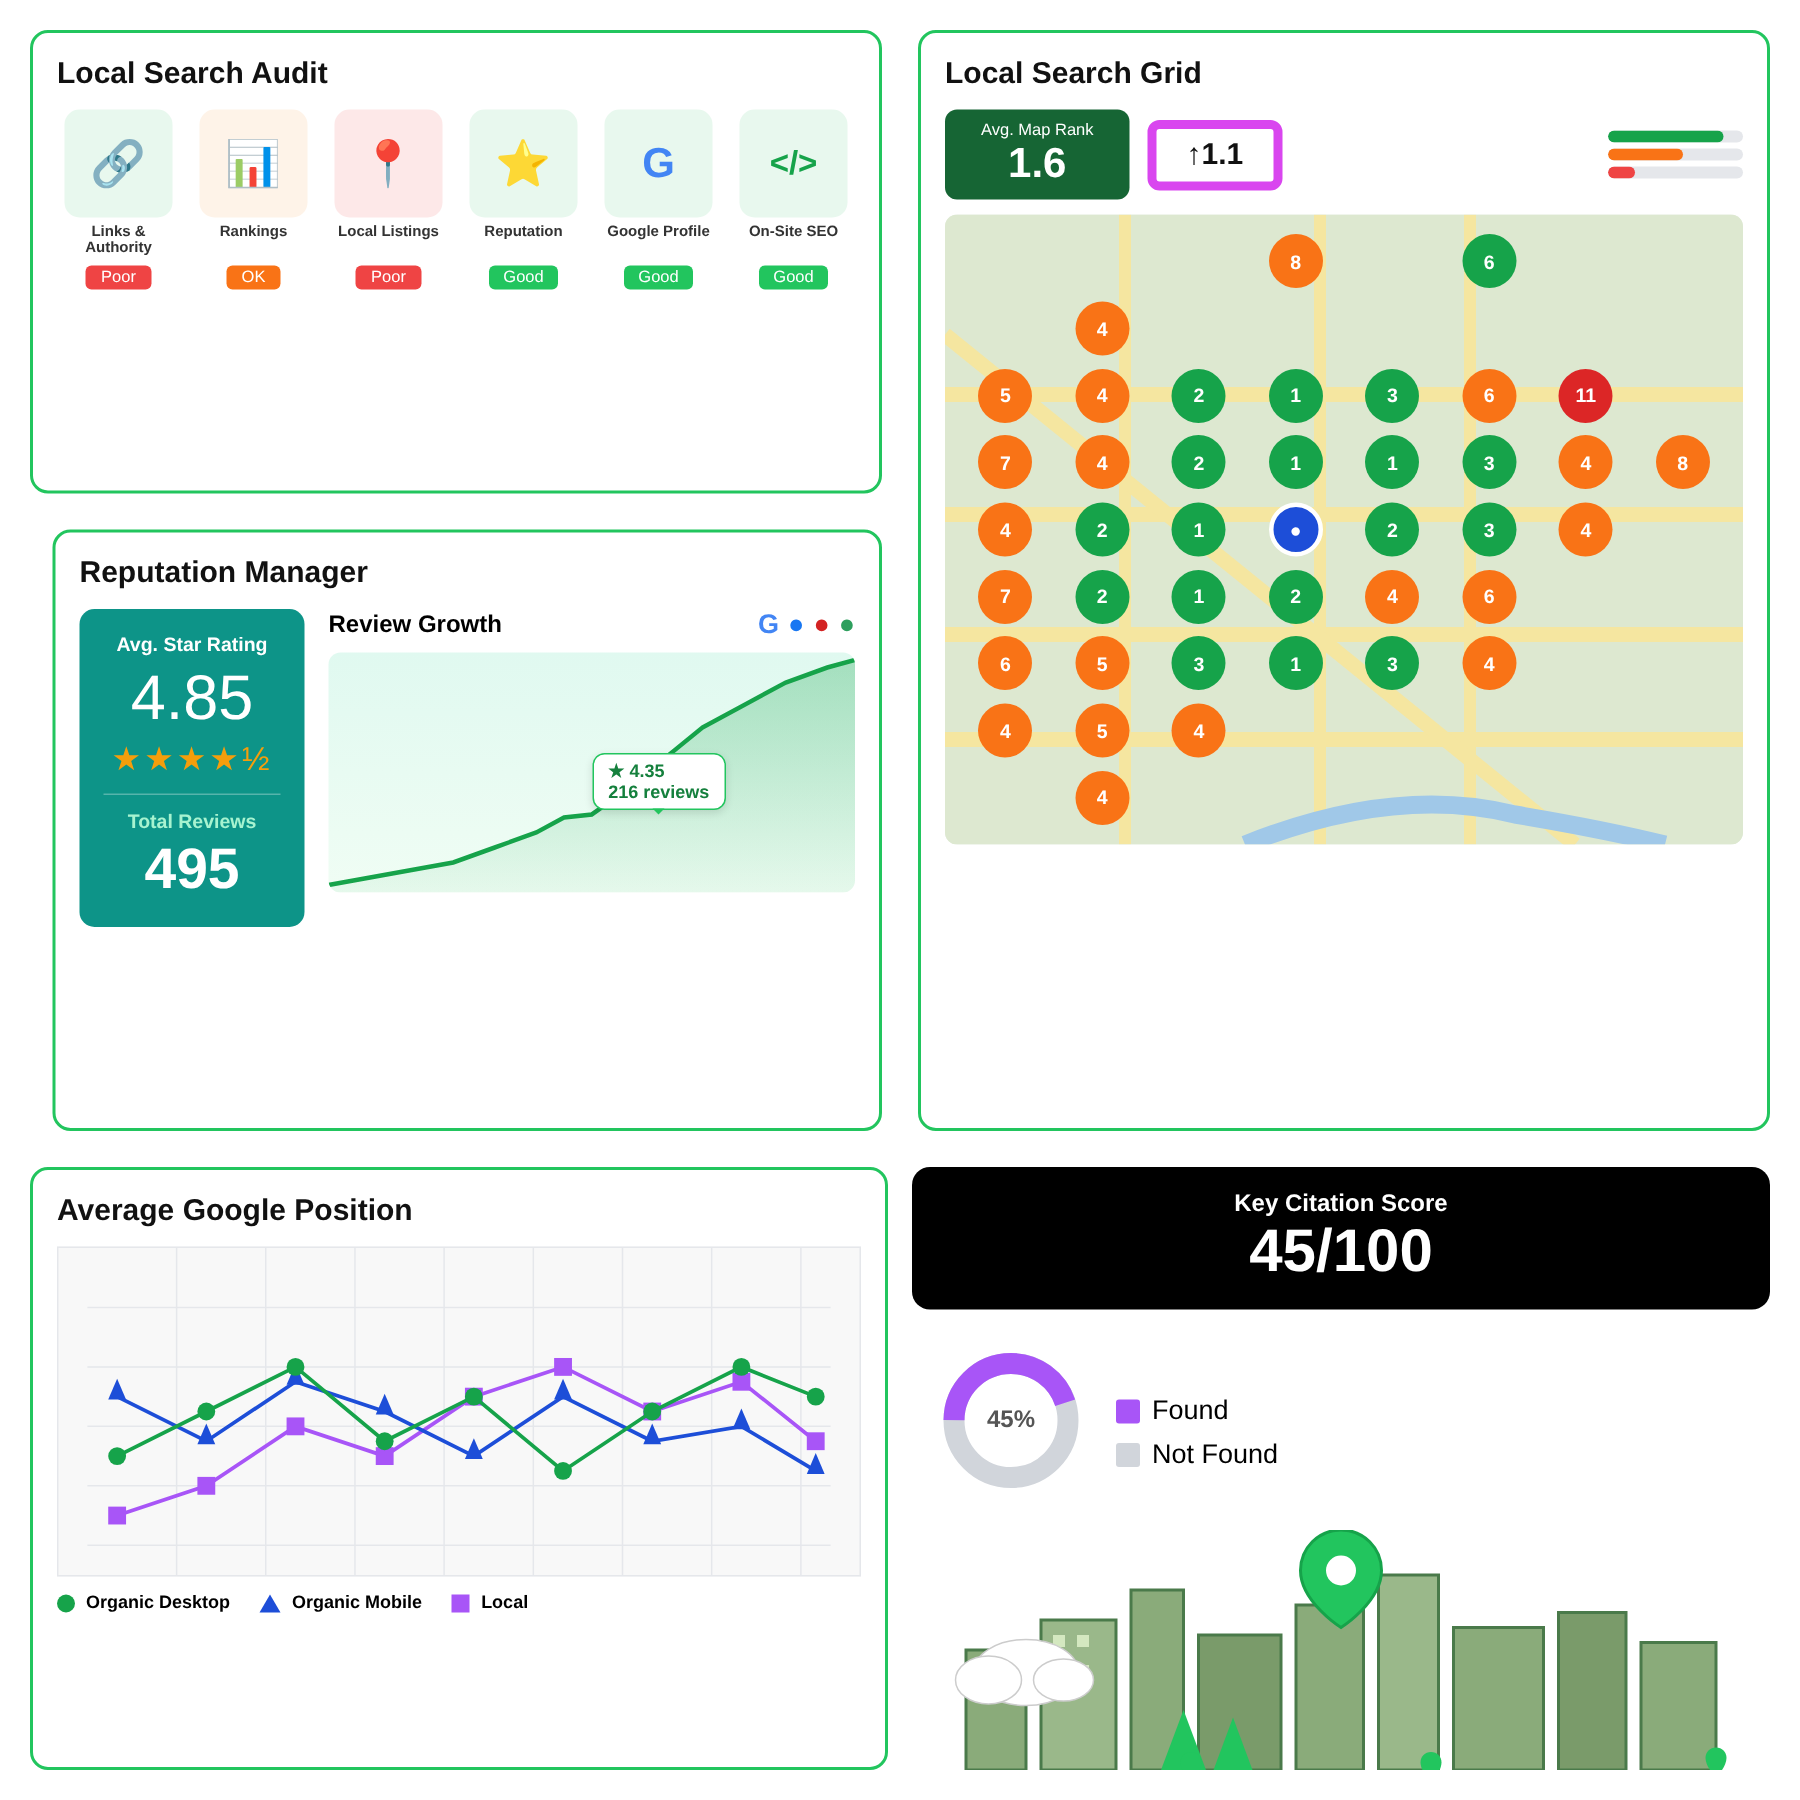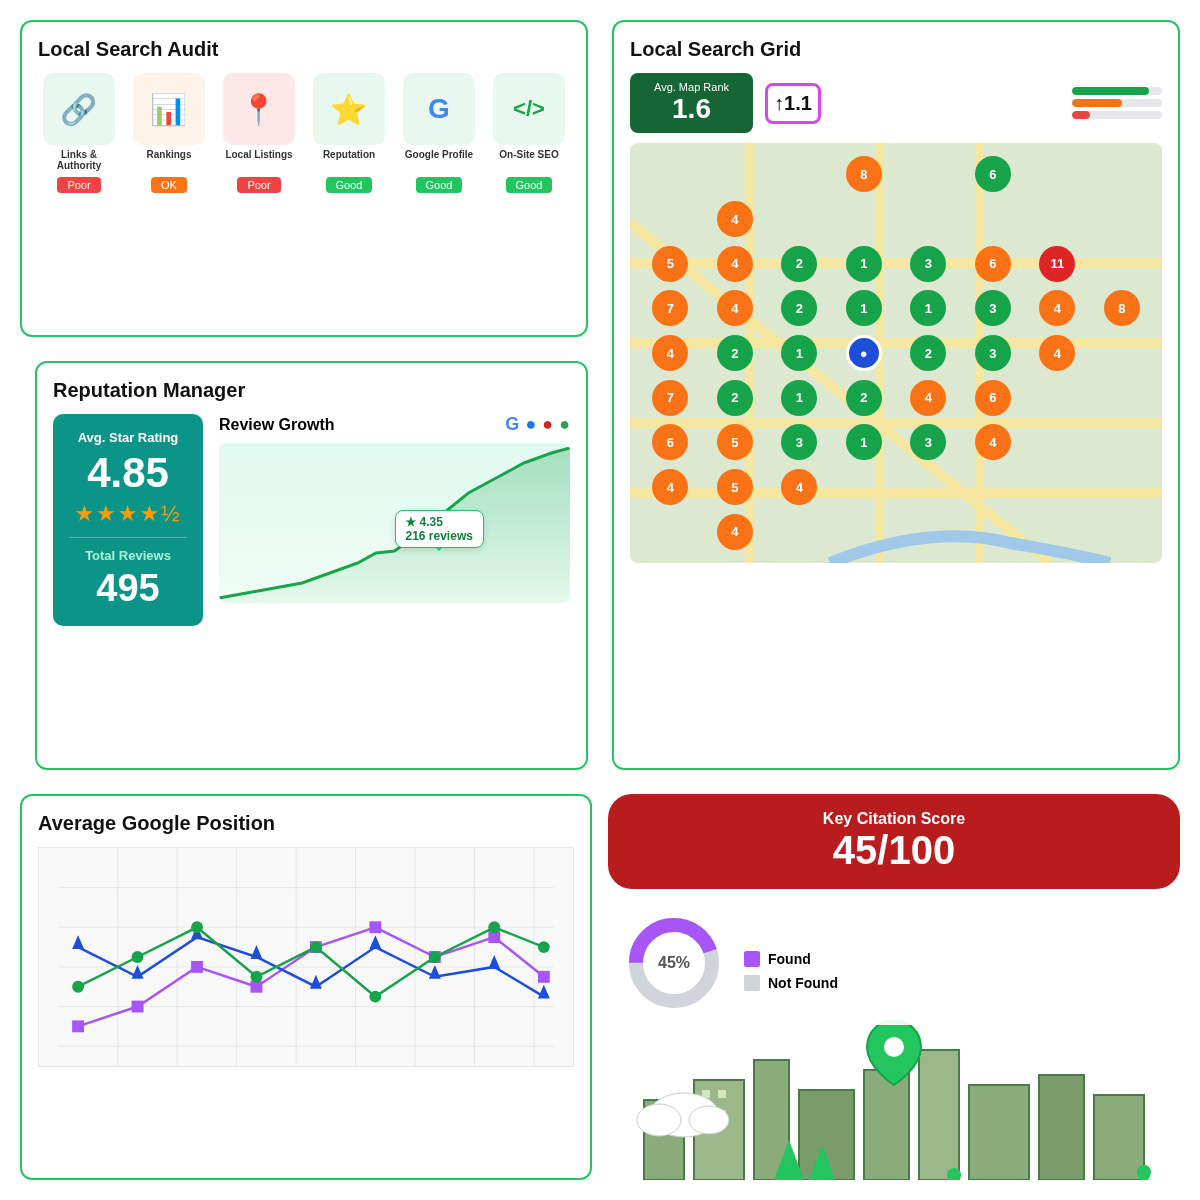--- a/index.html
+++ b/index.html
@@ -89,21 +89,21 @@
       border-radius: 10px;
       padding: 16px;
       color: #fff;
       min-width: 150px;
       display: flex;
       flex-direction: column;
       align-items: center;
       gap: 4px;
     }
     .rep-label { font-size: 13px; font-weight: 600; }
-    .rep-rating { font-size: 42px; font-weight: 700; }
+    .rep-rating { font-size: 42px; font-weight: 400; }
     .rep-stars { color: #f59e0b; font-size: 22px; letter-spacing: 2px; }
     .rep-divider { width: 100%; height: 1px; background: rgba(255,255,255,0.3); margin: 6px 0; }
     .rep-total-label { font-size: 13px; color: #a7f3d0; font-weight: 600; }
     .rep-total { font-size: 38px; font-weight: 900; color: #fff; }
     .rep-right { flex: 1; }
     .rep-right-header {
       display: flex;
       justify-content: space-between;
       align-items: center;
       margin-bottom: 8px;
@@ -153,23 +153,23 @@
       background: #166534;
       color: #fff;
       border-radius: 8px;
       padding: 8px 24px;
       text-align: center;
       min-width: 90px;
     }
     .avg-rank-label { font-size: 11px; }
     .avg-rank-val { font-size: 28px; font-weight: 900; }
     .trend-box {
-      border: 3px solid #d946ef;
+      border: 6px solid #d946ef;
       border-radius: 8px;
-      padding: 6px 6px;
+      padding: 6px 20px;
       font-size: 20px;
       font-weight: 800;
       color: #111;
     }
     .legend-bars { display: flex; flex-direction: column; gap: 4px; margin-left: auto; }
     .legend-bar-row { display: flex; align-items: center; gap: 6px; }
     .legend-bar-bg { width: 90px; height: 8px; background: #e5e7eb; border-radius: 4px; overflow: hidden; }
     .legend-bar-fill { height: 100%; border-radius: 4px; }
     .map-container {
       background: #e8f0e4;
@@ -238,22 +238,22 @@
     }
     .legend-square {
       display: inline-block;
       width: 12px;
       height: 12px;
       background: #a855f7;
       margin-right: 4px;
       vertical-align: middle;
     }
     .key-citation-card {
-      background: #b91c1c;
-      border-radius: 24px;
+      background: #000000;
+      border-radius: 12px;
       padding: 16px 20px;
       color: #fff;
       text-align: center;
       position: relative;
       z-index: 1;
     }
     .kc-title { font-size: 16px; font-weight: 700; }
     .kc-score { font-size: 40px; font-weight: 700; }
     .donut-section {
       display: flex;
@@ -273,21 +273,21 @@
     .donut-label {
       position: absolute;
       inset: 0;
       display: flex;
       align-items: center;
       justify-content: center;
       font-size: 16px;
       font-weight: 800;
       color: #555;
     }
-    .donut-legend { display: flex; flex-direction: column; gap: 8px; font-size: 14px; font-weight: 700; margin-top: 16px; }
+    .donut-legend { display: flex; flex-direction: column; gap: 8px; font-size: 18px; font-weight: 400; margin-top: 16px; }
     .donut-legend-item { display: flex; align-items: center; gap: 8px; }
     .donut-legend-color { width: 16px; height: 16px; border-radius: 2px; }
   </style>
 </head>
 <body>
 
 <div class="dashboard">
 
   <div class="card audit-card">
     <div class="card-title">Local Search Audit</div>
@@ -587,20 +587,34 @@
           <circle cx="80" cy="110" r="6" fill="#16a34a"></circle>
           <circle cx="140" cy="80" r="6" fill="#16a34a"></circle>
           <circle cx="200" cy="130" r="6" fill="#16a34a"></circle>
           <circle cx="260" cy="100" r="6" fill="#16a34a"></circle>
           <circle cx="320" cy="150" r="6" fill="#16a34a"></circle>
           <circle cx="380" cy="110" r="6" fill="#16a34a"></circle>
           <circle cx="440" cy="80" r="6" fill="#16a34a"></circle>
           <circle cx="490" cy="100" r="6" fill="#16a34a"></circle>
         </svg>
       </div>
+      <div class="chart-legend">
+        <span>
+          <span class="legend-dot" style="background:#16a34a;"></span>
+          <span>Organic Desktop</span>
+        </span>
+        <span>
+          <span class="legend-triangle"></span>
+          <span>Organic Mobile</span>
+        </span>
+        <span>
+          <span class="legend-square"></span>
+          <span>Local</span>
+        </span>
+      </div>
     </div>
 
     <div style="position:relative; display:flex; flex-direction:column; gap:12px;">
 
       <div class="key-citation-card">
         <div class="kc-title">Key Citation Score</div>
         <div class="kc-score">45/100</div>
       </div>
 
       <div class="donut-section">

